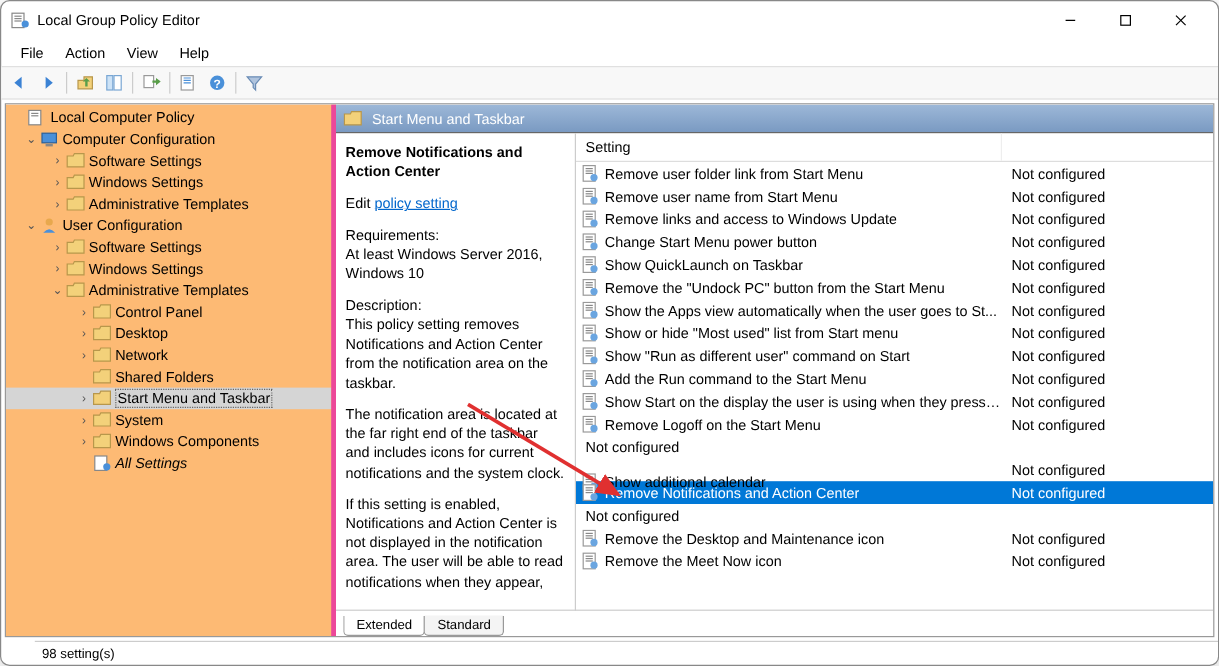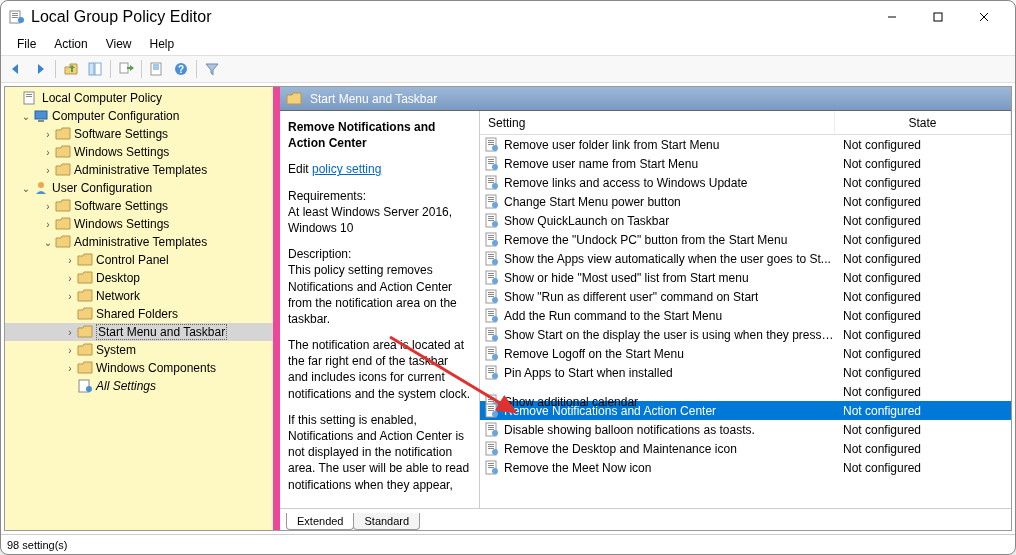--- a/index.html
+++ b/index.html
@@ -1,29 +1,29 @@
 <!DOCTYPE html>
 <html><head>
 <meta charset="utf-8">
 <style>
 * { box-sizing: border-box; margin: 0; padding: 0; }
 body { font-family: 'Segoe UI', Tahoma, sans-serif; font-size: 12px; background: #fff; color: #000; width: 1016px; height: 555px; overflow: hidden; position: relative; }
 .window { width: 1016px; height: 555px; border: 1px solid #888; border-radius: 8px; background: #fff; display: flex; flex-direction: column; overflow: hidden; box-shadow: 0 4px 16px rgba(0,0,0,0.2); }
 .titlebar { height: 32px; display: flex; align-items: center; padding: 0 8px; }
 .titlebar .icon { width: 16px; height: 16px; margin-right: 6px; }
-.titlebar .title { flex: 1; font-size: 16px; }
+.titlebar .title { flex: 1; font-size: 12px; }
 .wincontrols { display: flex; gap: 0; }
 .wincontrols .btn { width: 46px; height: 32px; display: flex; align-items: center; justify-content: center; cursor: pointer; }
 .menubar { height: 22px; display: flex; align-items: center; padding: 0 8px; gap: 2px; border-bottom: 1px solid transparent; }
 .menubar .menu { padding: 2px 8px; cursor: pointer; }
 .toolbar { height: 28px; display: flex; align-items: center; padding: 2px 4px; gap: 2px; border-top: 1px solid #e0e0e0; border-bottom: 1px solid #e0e0e0; background: #f8f8f8; }
 .toolbar .tbtn { width: 22px; height: 22px; display: flex; align-items: center; justify-content: center; cursor: pointer; border: 1px solid transparent; }
 .toolbar .sep { width: 1px; height: 18px; background: #ccc; margin: 0 2px; }
 .content { flex: 1; display: flex; border: 1px solid #999; margin: 3px; overflow: hidden; }
-.tree-pane { width: 275px; border-right: 7px solid #ec4899; overflow-y: auto; background: #fef9c3; padding: 2px 0; }
+.tree-pane { width: 275px; border-right: 4px solid #ec4899; overflow-y: auto; background: #fdba74; padding: 2px 0; }
 .tree-item { display: flex; align-items: center; height: 18px; cursor: pointer; white-space: nowrap; }
 .tree-item.selected { background: #d5d5d5; }
 .expander { width: 14px; text-align: center; color: #555; font-size: 10px; user-select: none; }
 .tree-icon { width: 16px; height: 16px; margin-right: 3px; flex-shrink: 0; }
 .right-pane { flex: 1; display: flex; flex-direction: column; overflow: hidden; }
 .right-header { height: 24px; background: linear-gradient(#9db8d8, #7a9ac2); border-bottom: 1px solid #666; display: flex; align-items: center; padding: 0 6px; color: #fff; font-size: 12px; }
 .right-header .folder-icon { width: 16px; height: 16px; margin-right: 8px; }
 .right-body { flex: 1; display: flex; overflow: hidden; }
 .desc-pane { width: 200px; padding: 8px; overflow-y: auto; border-right: 1px solid #ccc; font-size: 12px; line-height: 1.35; }
 .desc-pane .title { font-weight: bold; margin-bottom: 10px; }
@@ -35,21 +35,21 @@
 .list-rows { flex: 1; overflow-y: auto; overflow-x: hidden; }
 .list-row { display: flex; height: 19px; align-items: center; cursor: pointer; }
 .list-row.selected { background: #0078d7; color: #fff; }
 .list-row .col-setting { display: flex; align-items: center; padding-left: 4px; overflow: hidden; }
 .list-row .col-setting .picon { width: 16px; height: 16px; margin-right: 4px; flex-shrink: 0; }
 .list-row .col-setting .txt { white-space: nowrap; overflow: hidden; text-overflow: ellipsis; }
 .list-row .col-state { padding: 0 8px; white-space: nowrap; }
 .tabs { height: 22px; display: flex; align-items: flex-end; padding-left: 6px; border-top: 1px solid #ccc; margin-top: -1px; }
 .tab { padding: 2px 10px; border: 1px solid #999; border-top: none; border-radius: 0 0 4px 4px; margin-right: -1px; background: #f4f4f4; cursor: pointer; font-size: 11px; }
 .tab.active { background: #fff; }
-.statusbar { height: 20px; border-top: 1px solid #ccc; display: flex; align-items: center; padding: 0 6px; font-size: 11px; }
+.statusbar { height: 20px; border-top: 1px solid #ccc; display: flex; align-items: center; padding: 0 6px; font-size: 11px; margin-left: 28px; }
 
 .arrow { position: absolute; pointer-events: none; }
 </style>
 </head>
 <body>
 
 <div class="window">
 
   <div class="titlebar">
     <svg class="icon" viewBox="0 0 16 16">
@@ -286,21 +286,20 @@
           <div class="section">
             <div>Description:</div>
             <div>This policy setting removes Notifications and Action Center from the notification area on the taskbar.</div>
           </div>
           <div class="section">The notification area is located at the far right end of the taskbar and includes icons for current notifications and the system clock.</div>
           <div class="section">If this setting is enabled, Notifications and Action Center is not displayed in the notification area. The user will be able to read notifications when they appear,</div>
         </div>
         <div class="list-pane">
           <div class="list-header">
             <div class="col" style="width:355px;">Setting</div>
-            <div class="col" style="flex:1;justify-content:center;">State</div>
           </div>
           <div class="list-rows" id="list-rows">
               <div class="list-row">
                 <div class="col-setting" style="width: 355px;">
                   <svg class="picon" viewBox="0 0 16 16">
                     <rect x="2" y="1" width="10" height="13" fill="#fff" stroke="#999"></rect>
                     <rect x="4" y="3" width="6" height="1" fill="#888"></rect>
                     <rect x="4" y="5" width="6" height="1" fill="#888"></rect>
                     <rect x="4" y="7" width="6" height="1" fill="#888"></rect>
                     <circle cx="11" cy="11" r="3" fill="#6aa5e0"></circle>
@@ -446,30 +445,20 @@
                     <rect x="4" y="3" width="6" height="1" fill="#888"></rect>
                     <rect x="4" y="5" width="6" height="1" fill="#888"></rect>
                     <rect x="4" y="7" width="6" height="1" fill="#888"></rect>
                     <circle cx="11" cy="11" r="3" fill="#6aa5e0"></circle>
                   </svg>
                   <span class="txt">Remove Logoff on the Start Menu</span>
                 </div>
                 <div class="col-state" style="flex: 1 1 0%;">Not configured</div>
               </div>
               <div class="list-row">
-                <div class="col-setting" style="width: 355px;">
-                  <svg class="picon" viewBox="0 0 16 16">
-                    <rect x="2" y="1" width="10" height="13" fill="#fff" stroke="#999"></rect>
-                    <rect x="4" y="3" width="6" height="1" fill="#888"></rect>
-                    <rect x="4" y="5" width="6" height="1" fill="#888"></rect>
-                    <rect x="4" y="7" width="6" height="1" fill="#888"></rect>
-                    <circle cx="11" cy="11" r="3" fill="#6aa5e0"></circle>
-                  </svg>
-                  <span class="txt">Pin Apps to Start when installed</span>
-                </div>
                 <div class="col-state" style="flex: 1 1 0%;">Not configured</div>
               </div>
               <div class="list-row">
                 <div class="col-setting" style="width: 355px; margin-top: 20px;">
                   <svg class="picon" viewBox="0 0 16 16">
                     <rect x="2" y="1" width="10" height="13" fill="#fff" stroke="#999"></rect>
                     <rect x="4" y="3" width="6" height="1" fill="#888"></rect>
                     <rect x="4" y="5" width="6" height="1" fill="#888"></rect>
                     <rect x="4" y="7" width="6" height="1" fill="#888"></rect>
                     <circle cx="11" cy="11" r="3" fill="#6aa5e0"></circle>
@@ -485,30 +474,20 @@
                     <rect x="4" y="3" width="6" height="1" fill="#888"></rect>
                     <rect x="4" y="5" width="6" height="1" fill="#888"></rect>
                     <rect x="4" y="7" width="6" height="1" fill="#888"></rect>
                     <circle cx="11" cy="11" r="3" fill="#6aa5e0"></circle>
                   </svg>
                   <span class="txt">Remove Notifications and Action Center</span>
                 </div>
                 <div class="col-state" style="flex: 1 1 0%;">Not configured</div>
               </div>
               <div class="list-row">
-                <div class="col-setting" style="width: 355px;">
-                  <svg class="picon" viewBox="0 0 16 16">
-                    <rect x="2" y="1" width="10" height="13" fill="#fff" stroke="#999"></rect>
-                    <rect x="4" y="3" width="6" height="1" fill="#888"></rect>
-                    <rect x="4" y="5" width="6" height="1" fill="#888"></rect>
-                    <rect x="4" y="7" width="6" height="1" fill="#888"></rect>
-                    <circle cx="11" cy="11" r="3" fill="#6aa5e0"></circle>
-                  </svg>
-                  <span class="txt">Disable showing balloon notifications as toasts.</span>
-                </div>
                 <div class="col-state" style="flex: 1 1 0%;">Not configured</div>
               </div>
               <div class="list-row">
                 <div class="col-setting" style="width: 355px;">
                   <svg class="picon" viewBox="0 0 16 16">
                     <rect x="2" y="1" width="10" height="13" fill="#fff" stroke="#999"></rect>
                     <rect x="4" y="3" width="6" height="1" fill="#888"></rect>
                     <rect x="4" y="5" width="6" height="1" fill="#888"></rect>
                     <rect x="4" y="7" width="6" height="1" fill="#888"></rect>
                     <circle cx="11" cy="11" r="3" fill="#6aa5e0"></circle>

